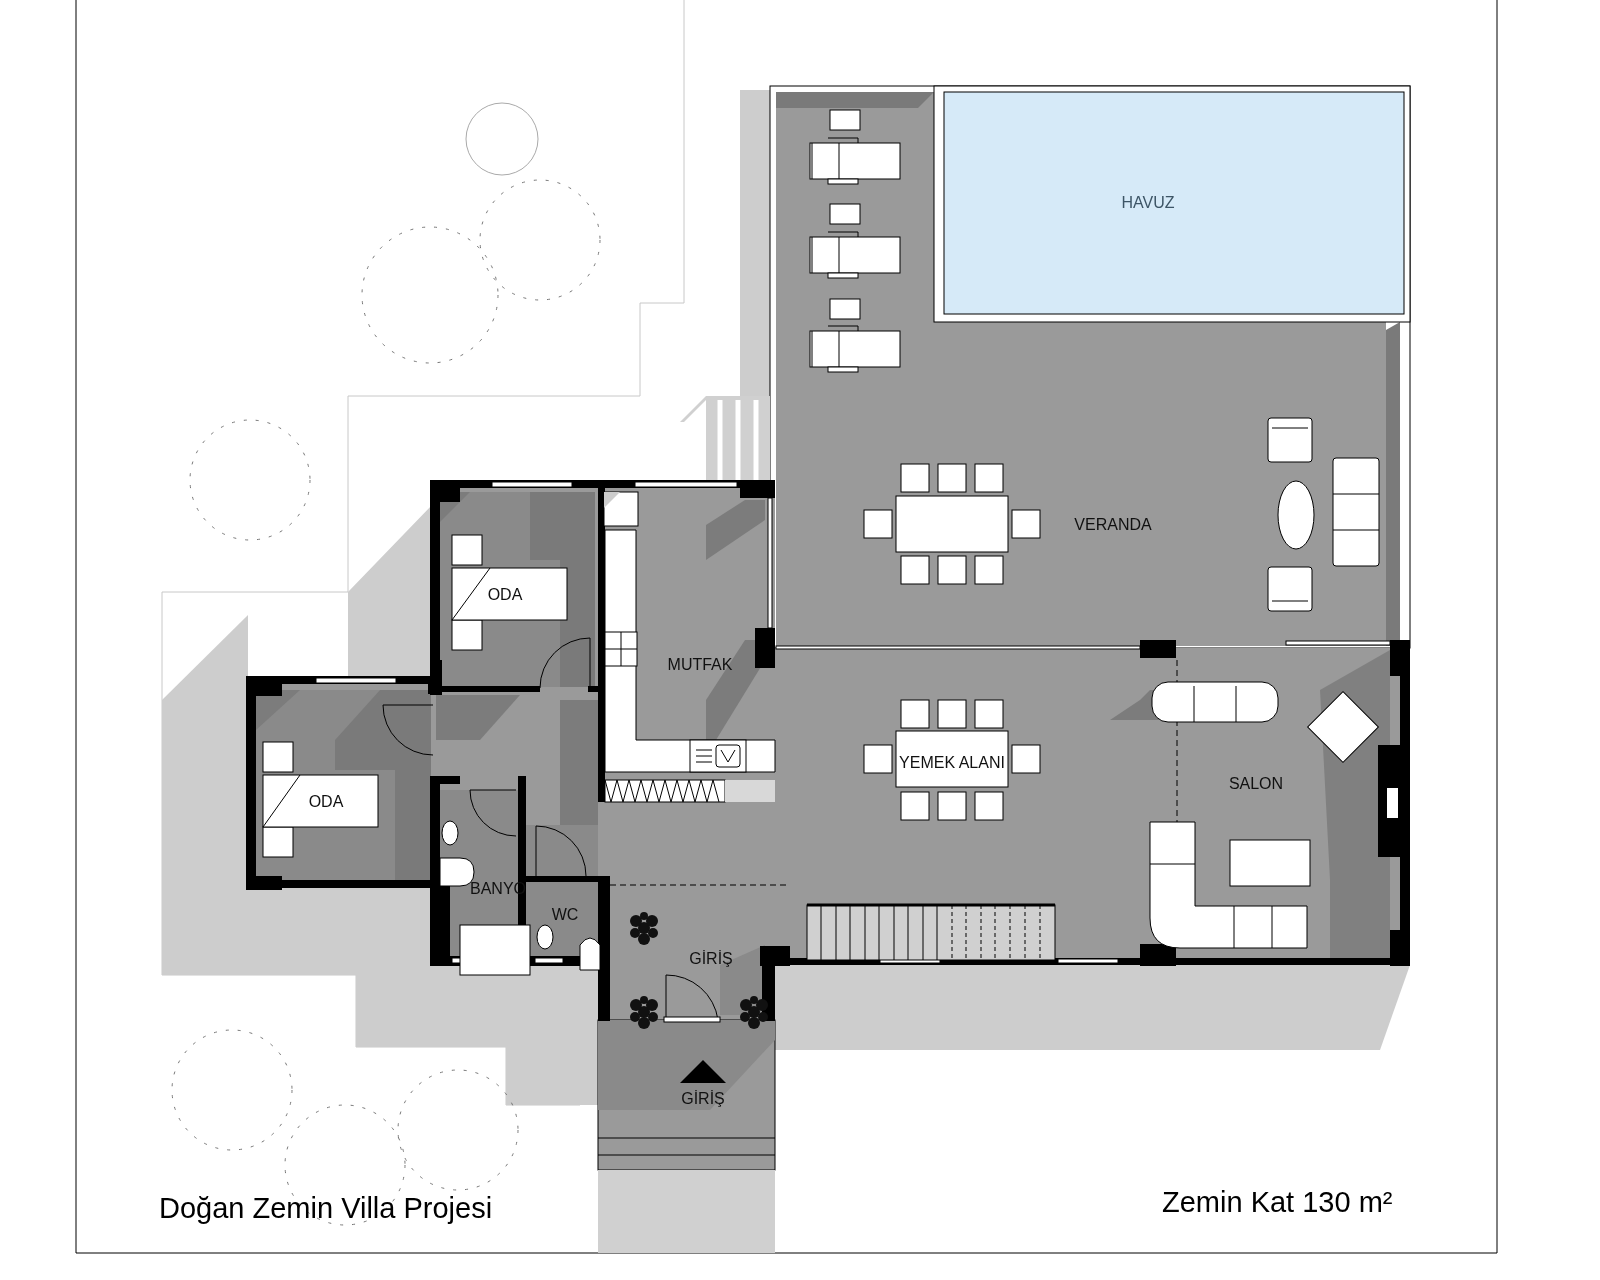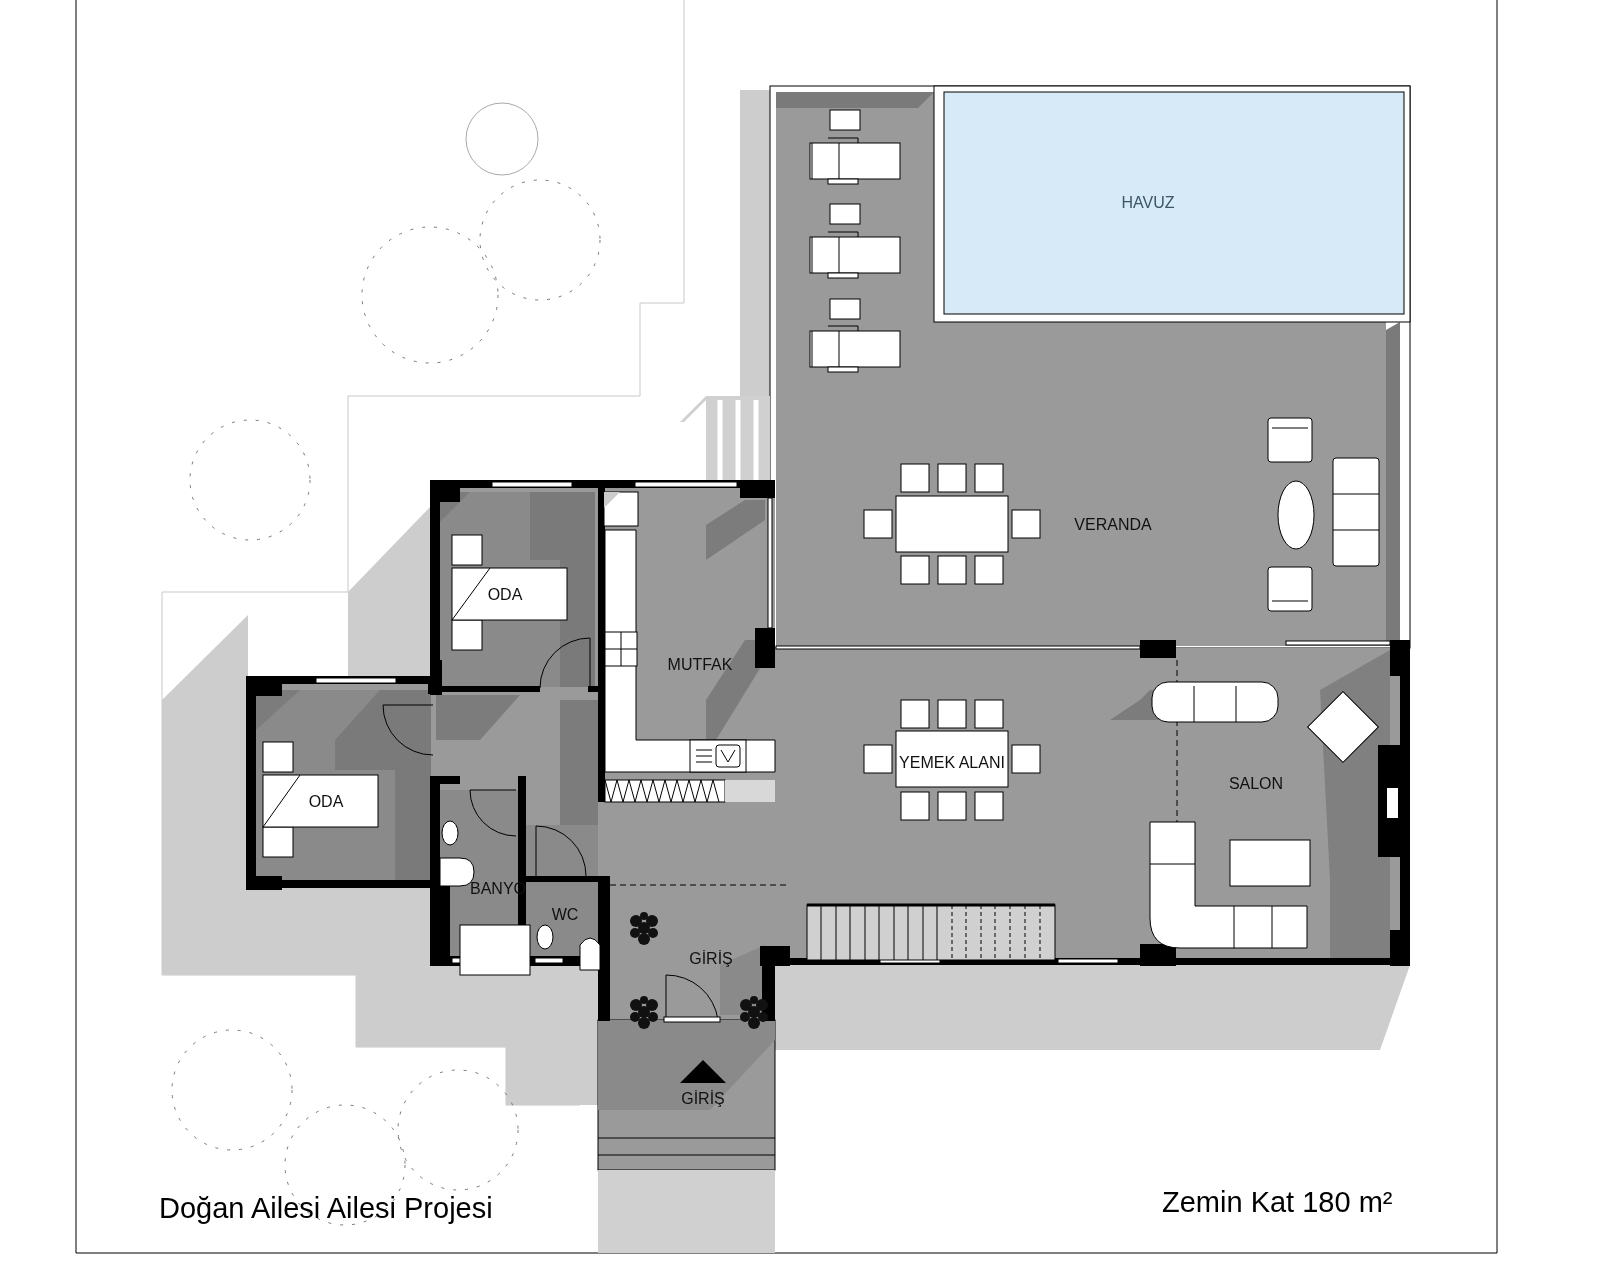--- a/index.html
+++ b/index.html
@@ -332,14 +332,14 @@
     <text class="lbl room-label" x="1256" y="789" text-anchor="middle">SALON</text>
     <text class="lbl room-label" x="505" y="600" text-anchor="middle">ODA</text>
     <text class="lbl room-label" x="326" y="807" text-anchor="middle">ODA</text>
     <text class="lbl room-label" x="498" y="894" text-anchor="middle">BANYO</text>
     <text class="lbl room-label" x="565" y="920" text-anchor="middle">WC</text>
     <text class="lbl room-label" x="711" y="964" text-anchor="middle">GİRİŞ</text>
     <text class="lbl room-label" x="703" y="1104" text-anchor="middle">GİRİŞ</text>
   </g>
 </svg>
 
-<div id="project-title" class="title-text">Doğan Ailesi Ailesi Projesi</div>
-<div id="floor-info" class="title-text">Zemin Kat 180 m²</div>
+<div id="project-title" class="title-text">Doğan Zemin Villa Projesi</div>
+<div id="floor-info" class="title-text">Zemin Kat 130 m²</div>
 
 </body></html>

